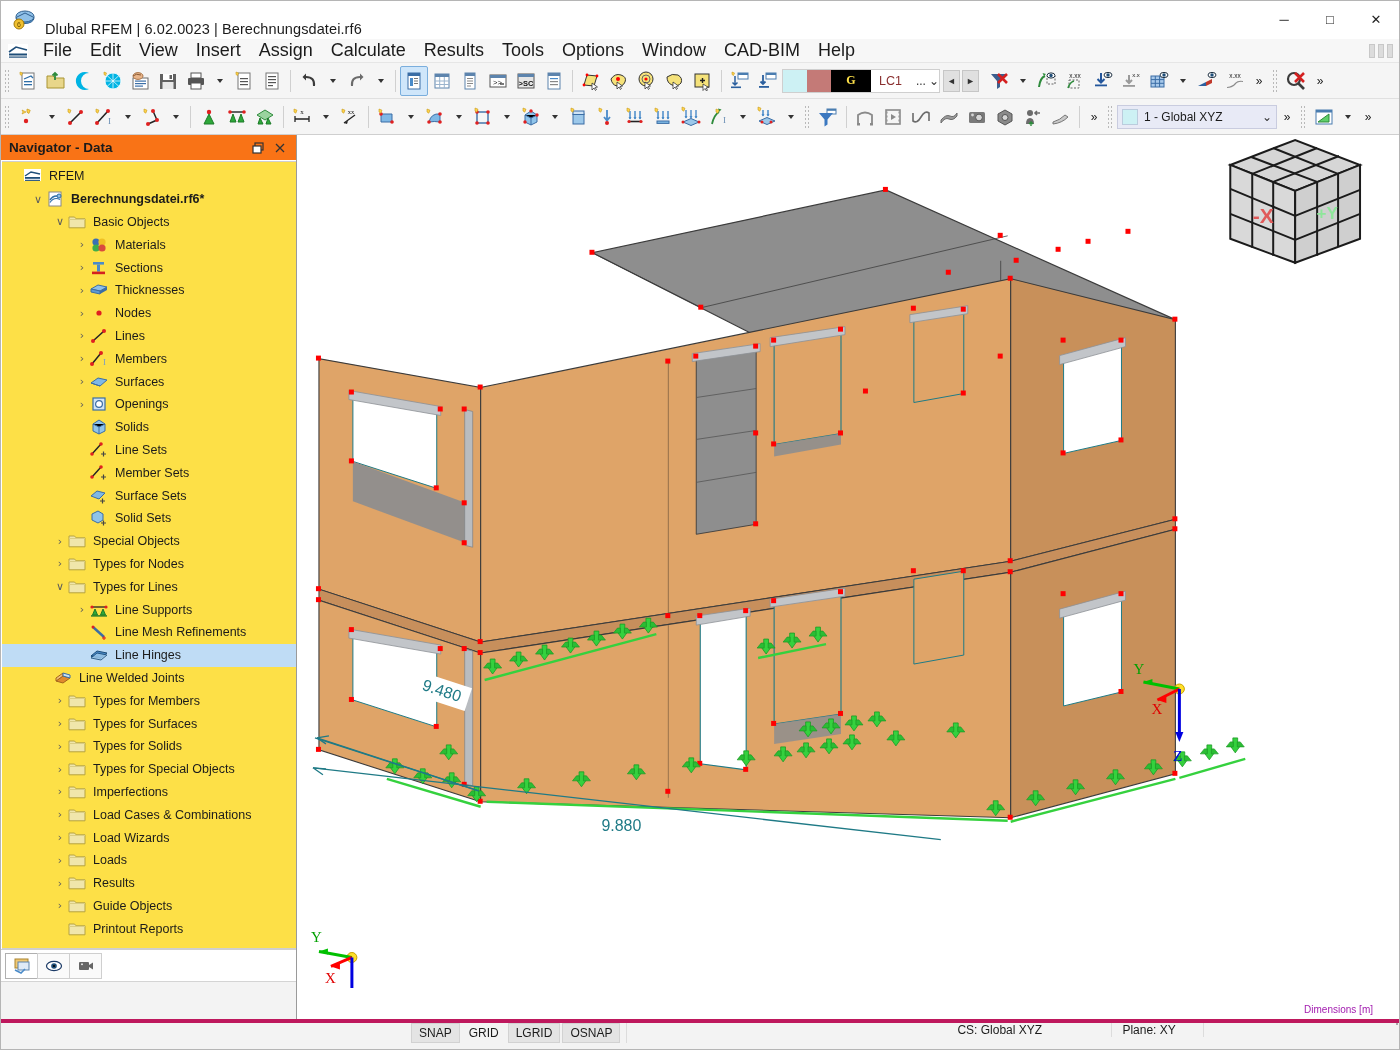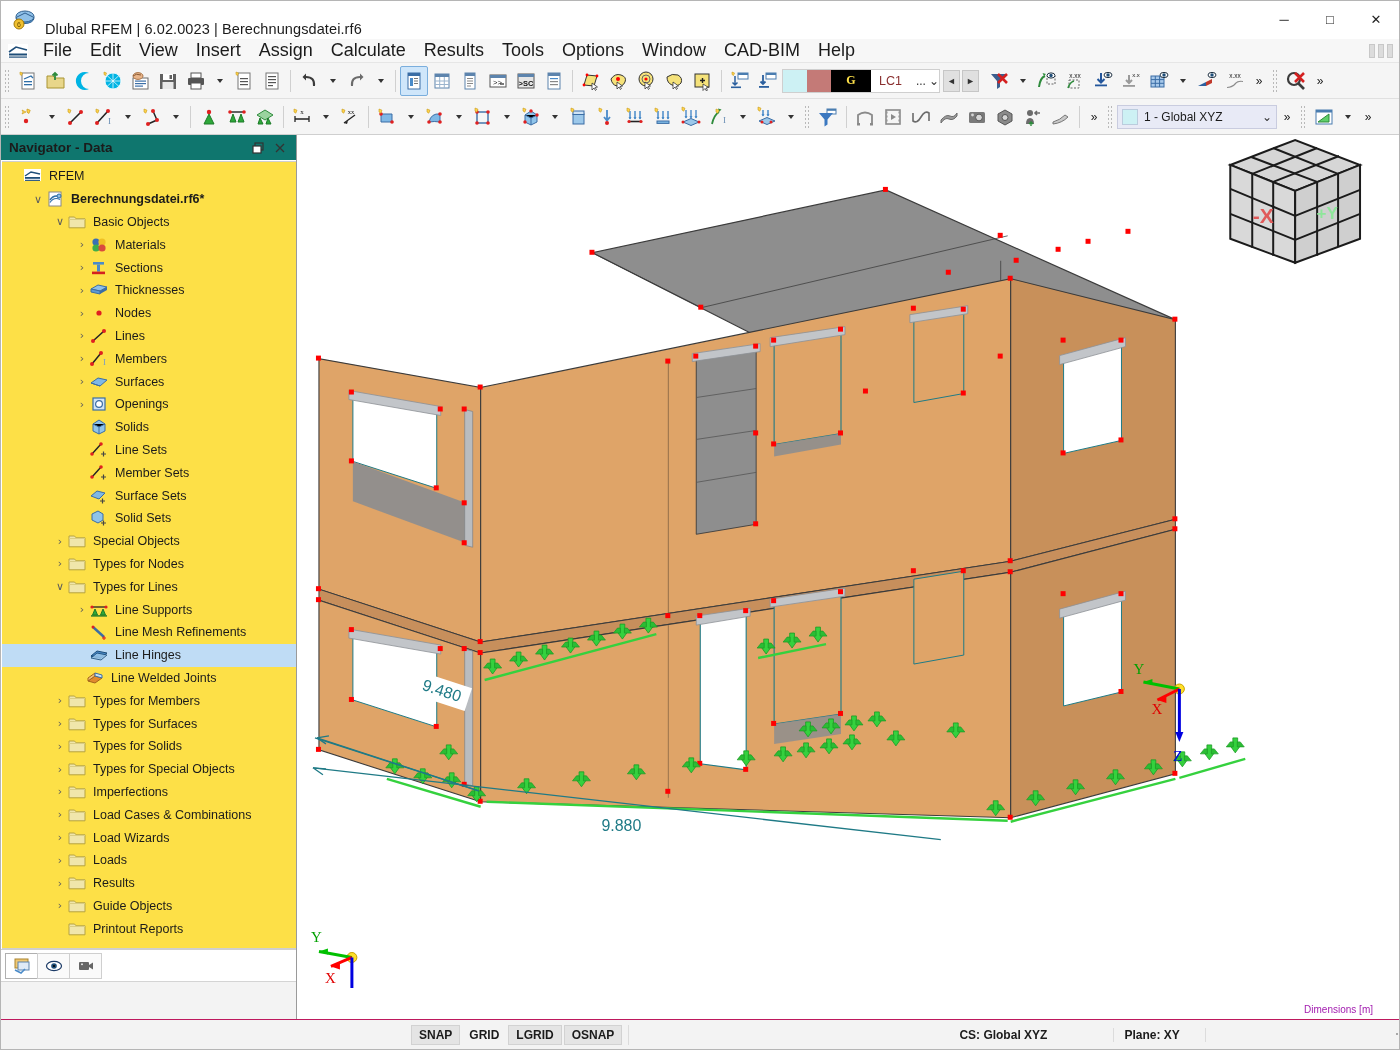--- a/index.html
+++ b/index.html
@@ -65,21 +65,21 @@
            border:1px solid #c9ccdf; padding:0 4px; gap:6px; }
   .cssw { width:16px; height:16px; background:#cdf1f4; border:1px solid #bcd; flex:0 0 16px; }
   .cstxt { font-size:12px; color:#1b1b1b; flex:1; }
 
   
   .body { flex:1 1 auto; display:flex; min-height:0; background:#fff; }
 
   
   .nav { width:296px; flex:0 0 296px; display:flex; flex-direction:column;
          background:#ffffff; border-right:1px solid #9a9a9a; }
-  .nav-head { height:26px; display:flex; align-items:center; background:#0f766e;
+  .nav-head { height:26px; display:flex; align-items:center; background:#f97316;
               padding-left:8px; border-bottom:1px solid #ffffff; }
   .nav-title { font-size:13.5px; font-weight:bold; color:#1b1b1b; }
   .nav-head-btns { margin-left:auto; display:flex; gap:2px; padding-right:6px; }
   .nhb { width:20px; height:20px; display:flex; align-items:center; justify-content:center;
          font-size:11px; color:#333; }
   .nav-tree { flex:1 1 auto; overflow:hidden; background:#fde047; padding-top:3px;
               border:1px solid #cfcfcf; border-left:0; border-right:0; margin:0 0 0 1px; }
   .tnode { display:flex; align-items:center; height:22.8px; white-space:nowrap; }
   .tnode.sel { background:#bfdcf5; }
   .twist { width:16px; flex:0 0 16px; display:flex; align-items:center; justify-content:center;
@@ -93,22 +93,22 @@
          display:flex; align-items:center; justify-content:center; position:relative; }
   .nfb.act { background:#fff; border-color:#b0b0b0; }
   .nav-bottom-blank { height:38px; background:#f3f3f3; border-top:1px solid #d4d4d4; }
 
   
   .view { flex:1 1 auto; position:relative; background:#ffffff; overflow:hidden; }
   .view-footer { position:absolute; right:26px; bottom:4px; font-size:10px; color:#a21caf; }
   #scene { position:absolute; inset:0; }
 
   
-  .status { height:30px; flex:0 0 30px; background:#f3f3f3; border-top:1px solid #be185d;
-            display:flex; align-items:center; font-size:12px; color:#1b1b1b;font-weight:bold; }
+  .status { height:30px; flex:0 0 30px; background:#f3f3f3; border-top:4px solid #be185d;
+            display:flex; align-items:flex-start; font-size:12px; color:#1b1b1b; }
   .st-pad { width:404px; flex:0 0 404px; border-right:1px solid #dcdcdc; }
   .st-toggles { display:flex; align-items:center; gap:2px; padding:0 6px;
                 border-right:1px solid #dcdcdc; }
   .stog { padding:2px 7px; background:#f3f3f3; color:#1b1b1b; font-size:12px; }
   .stog.on { background:#e4e4e4; border:1px solid #d2d2d2; }
   .st-cell { display:flex; align-items:center; padding:0 10px; border-right:1px solid #dcdcdc; }
   .st-cell.w1 { width:130px; flex:0 0 130px; }
   .st-cell.w2 { width:190px; flex:0 0 190px; }
   .st-cell.w3 { width:165px; flex:0 0 165px; }
   .st-cell.w4 { width:92px; flex:0 0 92px; }
@@ -976,21 +976,21 @@
           </div>
           <div class="tnode sel" style="padding-left: 72px;">
             <span class="twist"></span>
             <span class="tico"><svg width="18" height="16" viewBox="0 0 18 16">
                 <path d="M1 9 L7 4 L17 6 L11 11z" fill="#4a8bc9" stroke="#1f4e79"></path>
                 <path d="M1 9 L11 11" stroke="#1f4e79" stroke-width="1.4"></path>
                 <path d="M1 11 L7 6 L17 8 L11 13z" fill="#9cc8ea" stroke="#1f4e79" opacity=".85"></path>
               </svg></span>
             <span class="tlabel">Line Hinges</span>
           </div>
-          <div class="tnode" style="padding-left: 68px;">
+          <div class="tnode" style="padding-left: 36px;">
             <span class="twist"></span>
             <span class="tico"><svg width="18" height="16" viewBox="0 0 18 16">
                 <path d="M2 11 L9 6 L16 8 L9 13z" fill="#e08a2e" stroke="#a4641b"></path>
                 <path d="M2 11 L2 8 L9 3 L9 6z" fill="#f0c07a" stroke="#a4641b"></path>
                 <path d="M9 6 L16 8 L16 5 L9 3z" fill="#c9e3f5" stroke="#3a6da5"></path>
               </svg></span>
             <span class="tlabel">Line Welded Joints</span>
           </div>
           <div class="tnode" style="padding-left: 50px;">
             <span class="twist">›</span>

